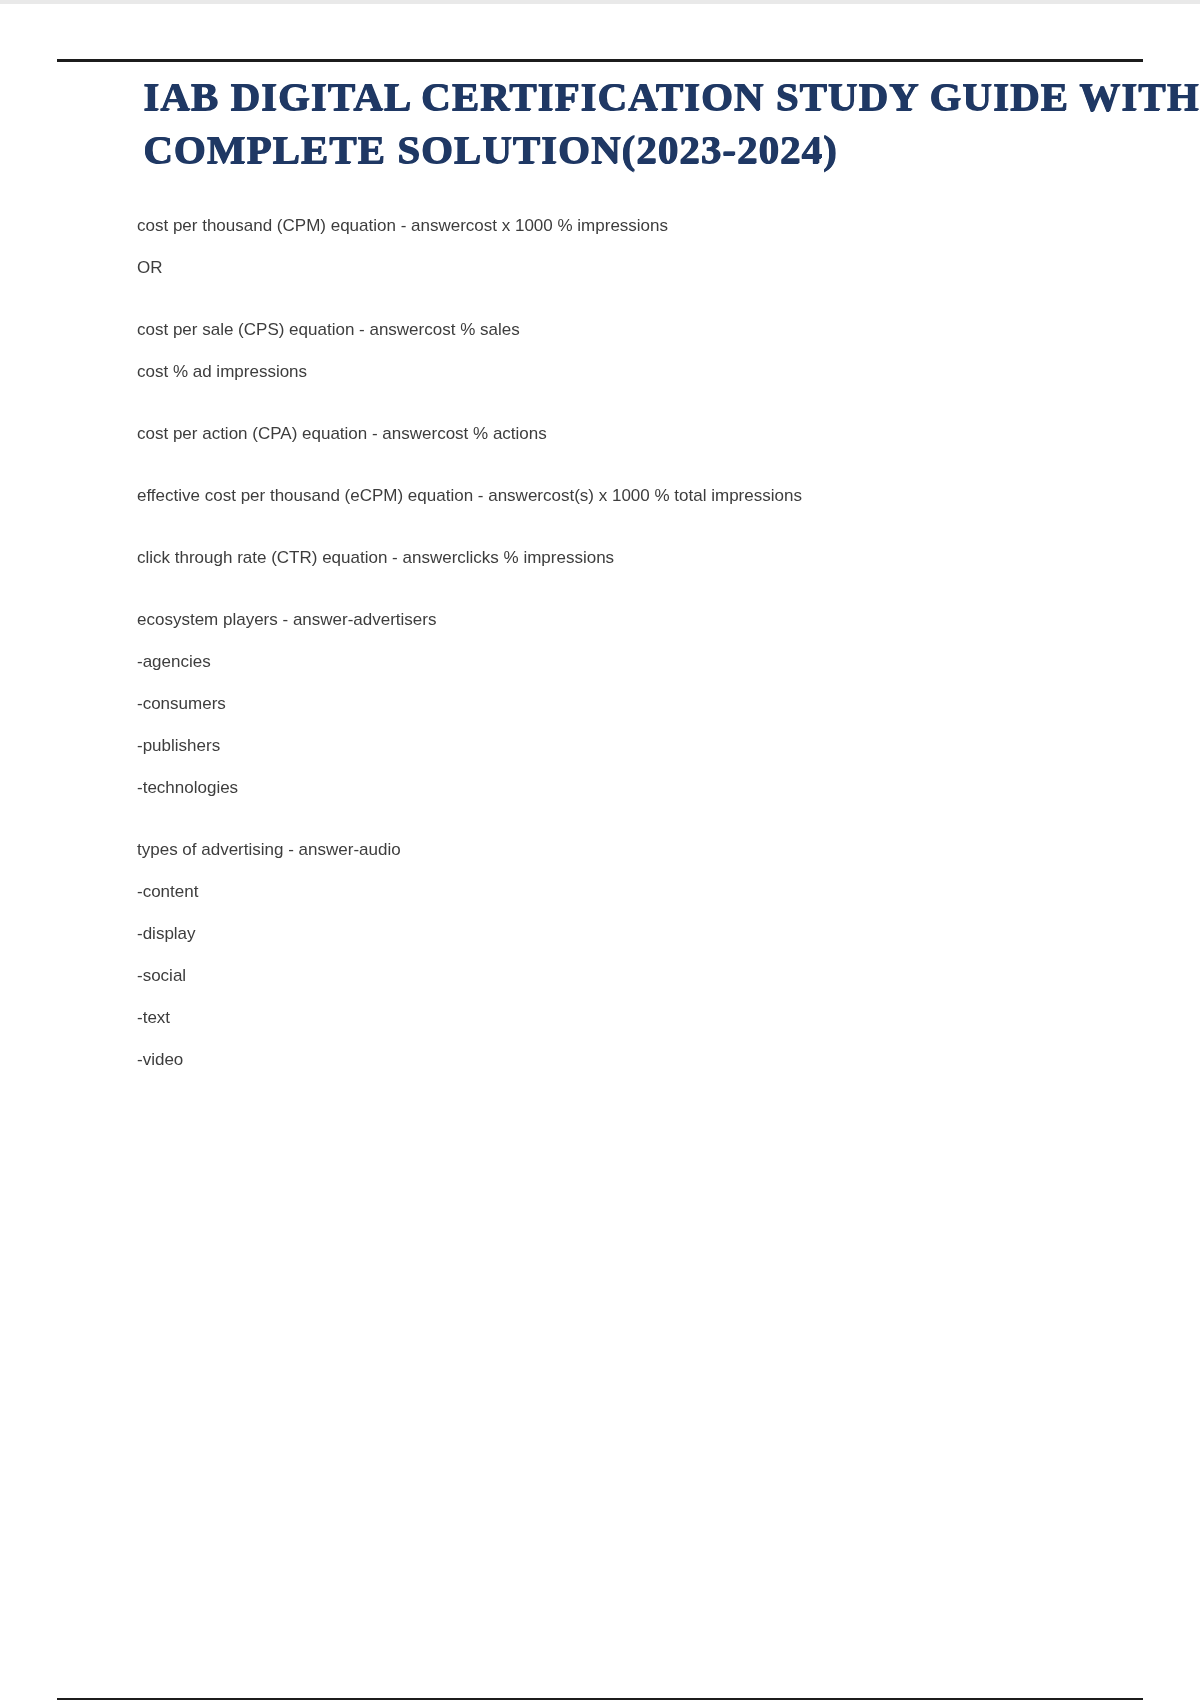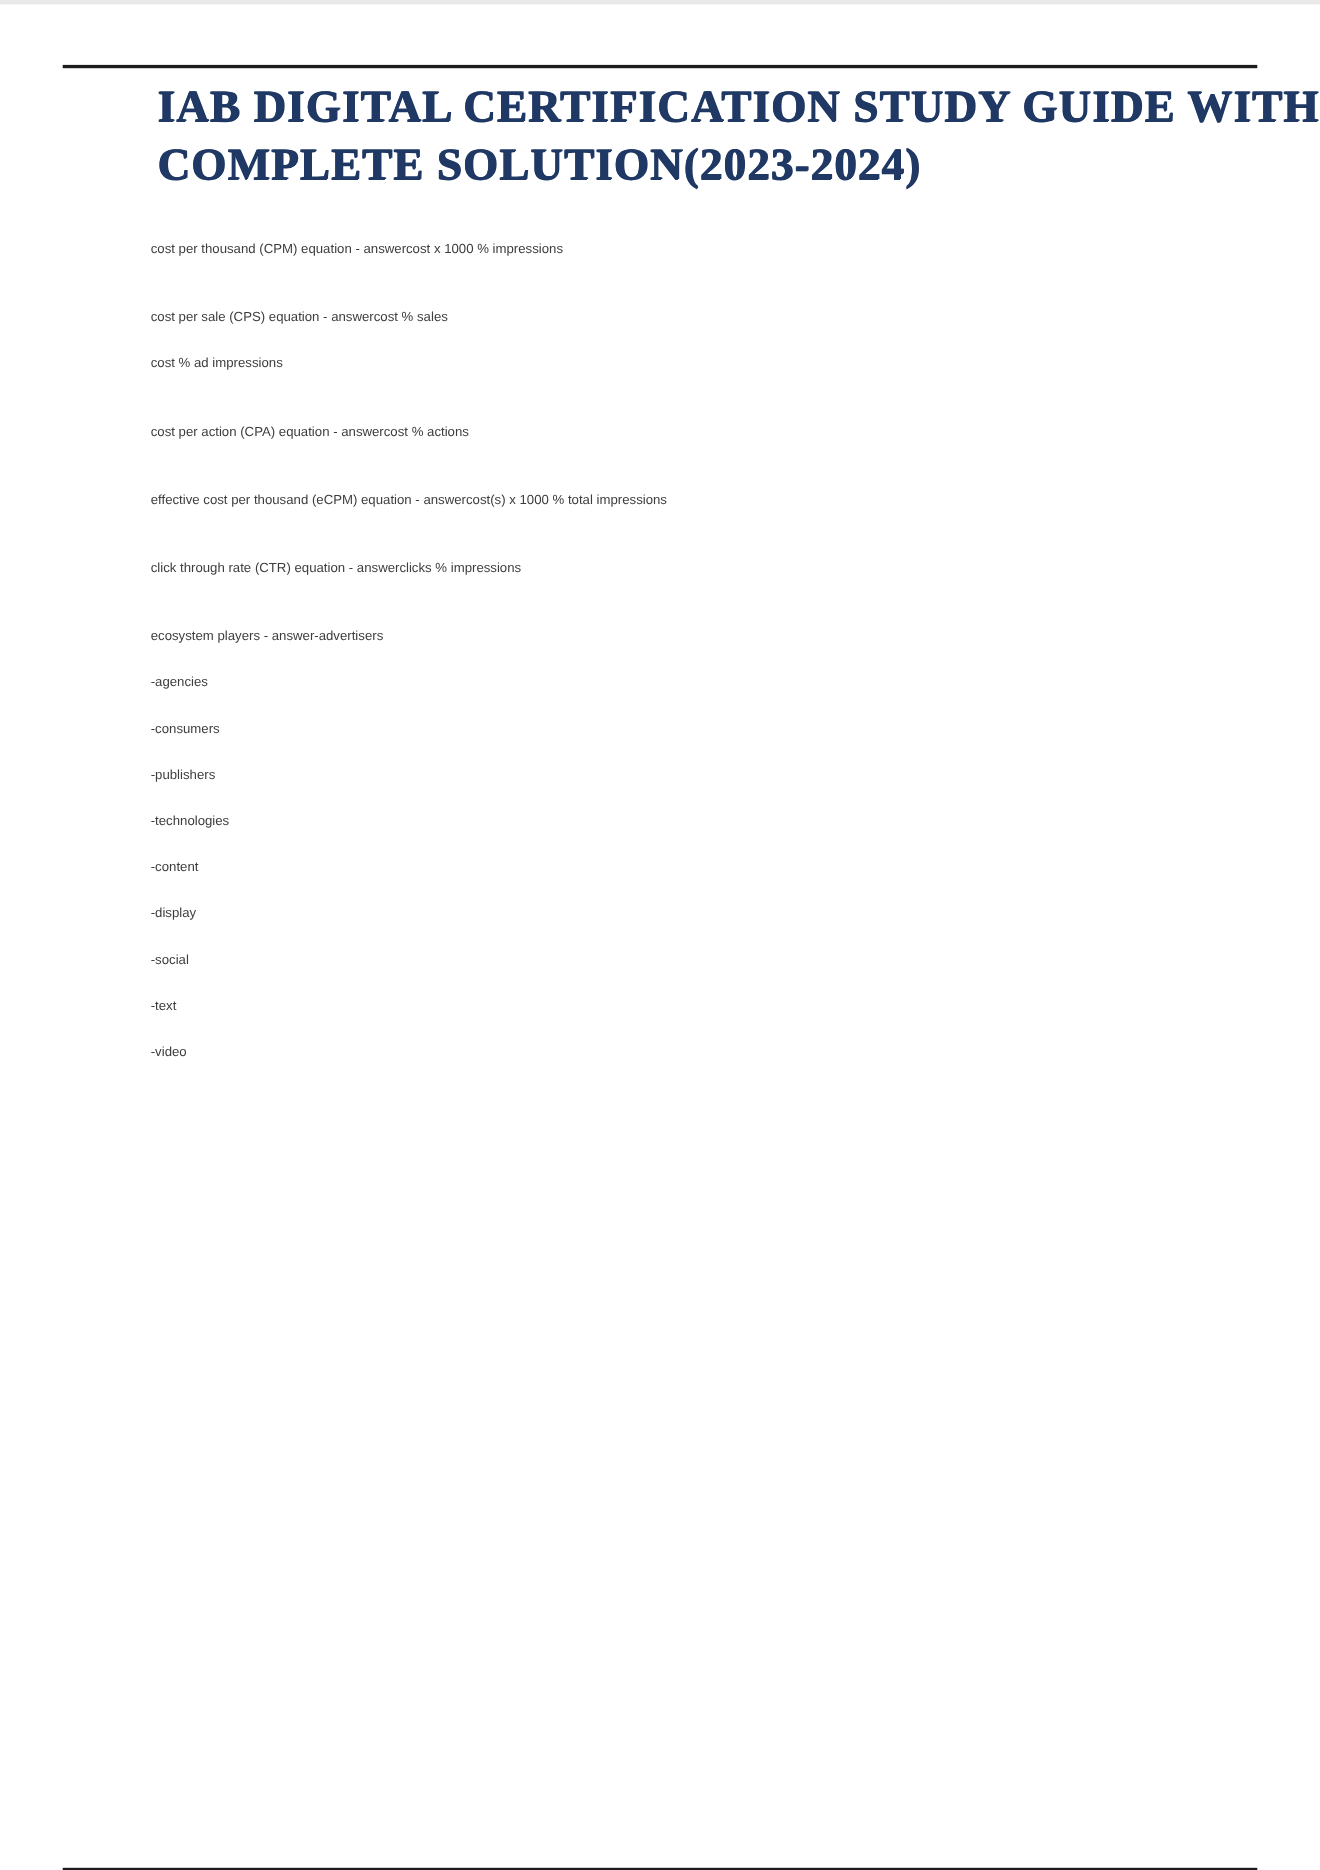--- a/index.html
+++ b/index.html
@@ -44,21 +44,21 @@
     white-space: nowrap;
   }
   .doc-body {
     position: absolute;
     left: 137px;
     top: 212px;
     width: 1010px;
   }
   .para {
     margin: 0 0 22px 0;
-    font-size: 12px;
+    font-size: 17px;
     line-height: 20px;
     color: var(--body-color, #3d3d3d);
     white-space: nowrap;
   }
   .para.block-start {
     margin-top: 42px;
   }
 </style>
 </head>
 <body>
@@ -67,30 +67,32 @@
   <div class="rule rule-top"></div>
 
   <h1 class="doc-title">
     <span class="title-line">IAB DIGITAL CERTIFICATION STUDY GUIDE WITH</span>
     <span class="title-line">COMPLETE SOLUTION(2023-2024)</span>
   </h1>
 
   <div class="doc-body">
 
   <p class="para">cost per thousand (CPM) equation - answercost x 1000 % impressions</p>
+      <p class="para">OR</p>
       <p class="para block-start">cost per sale (CPS) equation - answercost % sales</p>
       <p class="para">cost % ad impressions</p>
       <p class="para block-start">cost per action (CPA) equation - answercost % actions</p>
       <p class="para block-start">effective cost per thousand (eCPM) equation - answercost(s) x 1000 % total impressions</p>
       <p class="para block-start">click through rate (CTR) equation - answerclicks % impressions</p>
       <p class="para block-start">ecosystem players - answer-advertisers</p>
       <p class="para">-agencies</p>
       <p class="para">-consumers</p>
       <p class="para">-publishers</p>
       <p class="para">-technologies</p>
+      <p class="para block-start">types of advertising - answer-audio</p>
       <p class="para">-content</p>
       <p class="para">-display</p>
       <p class="para">-social</p>
       <p class="para">-text</p>
       <p class="para">-video</p>
     </div>
 
   <div class="rule rule-bottom"></div>
 </div>
 

